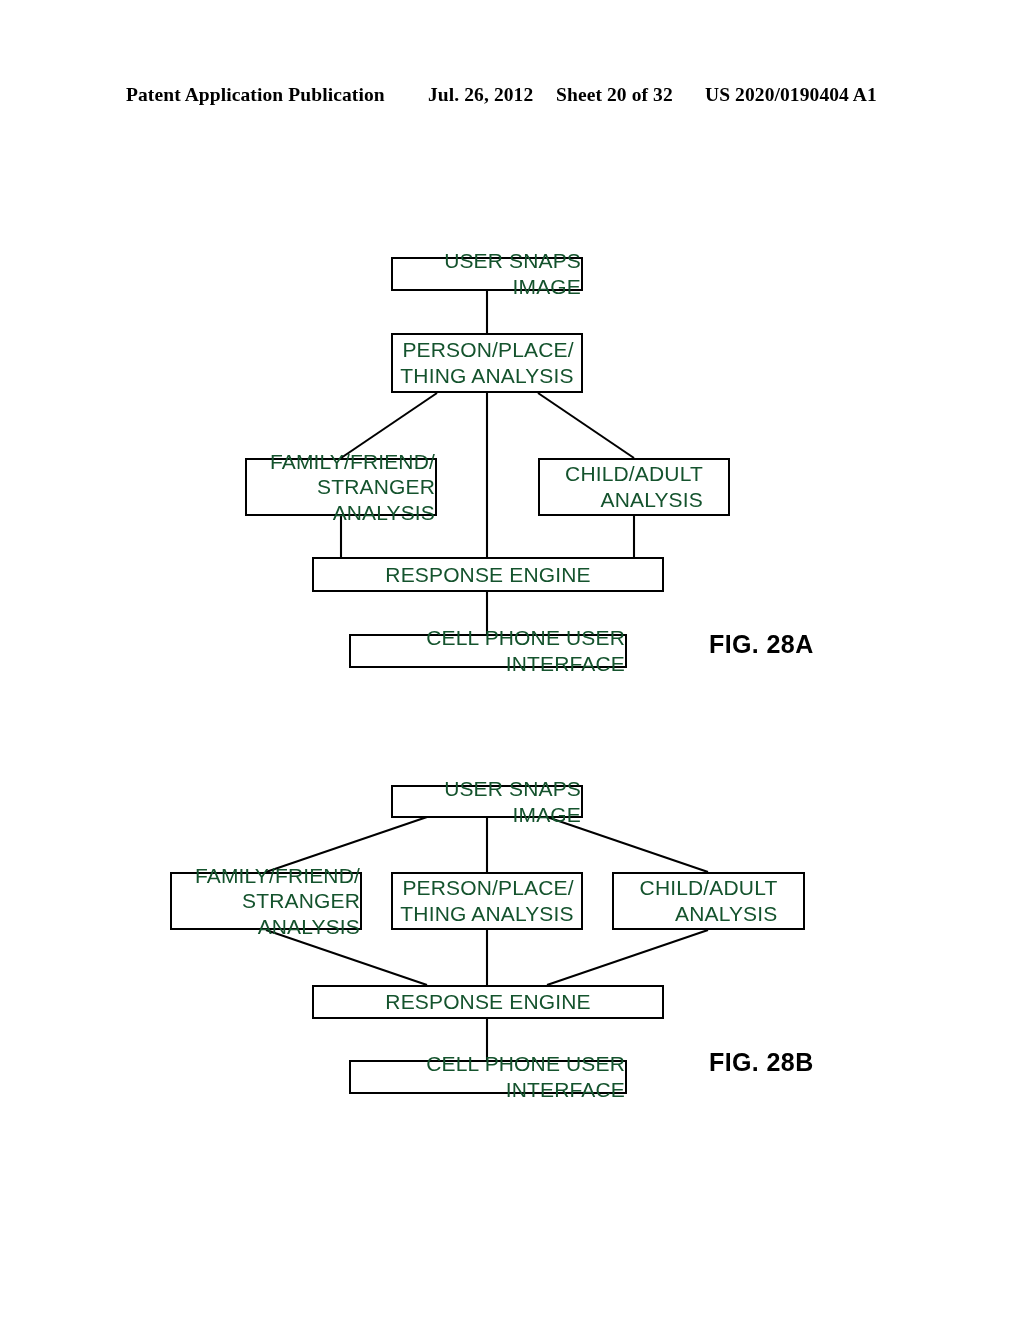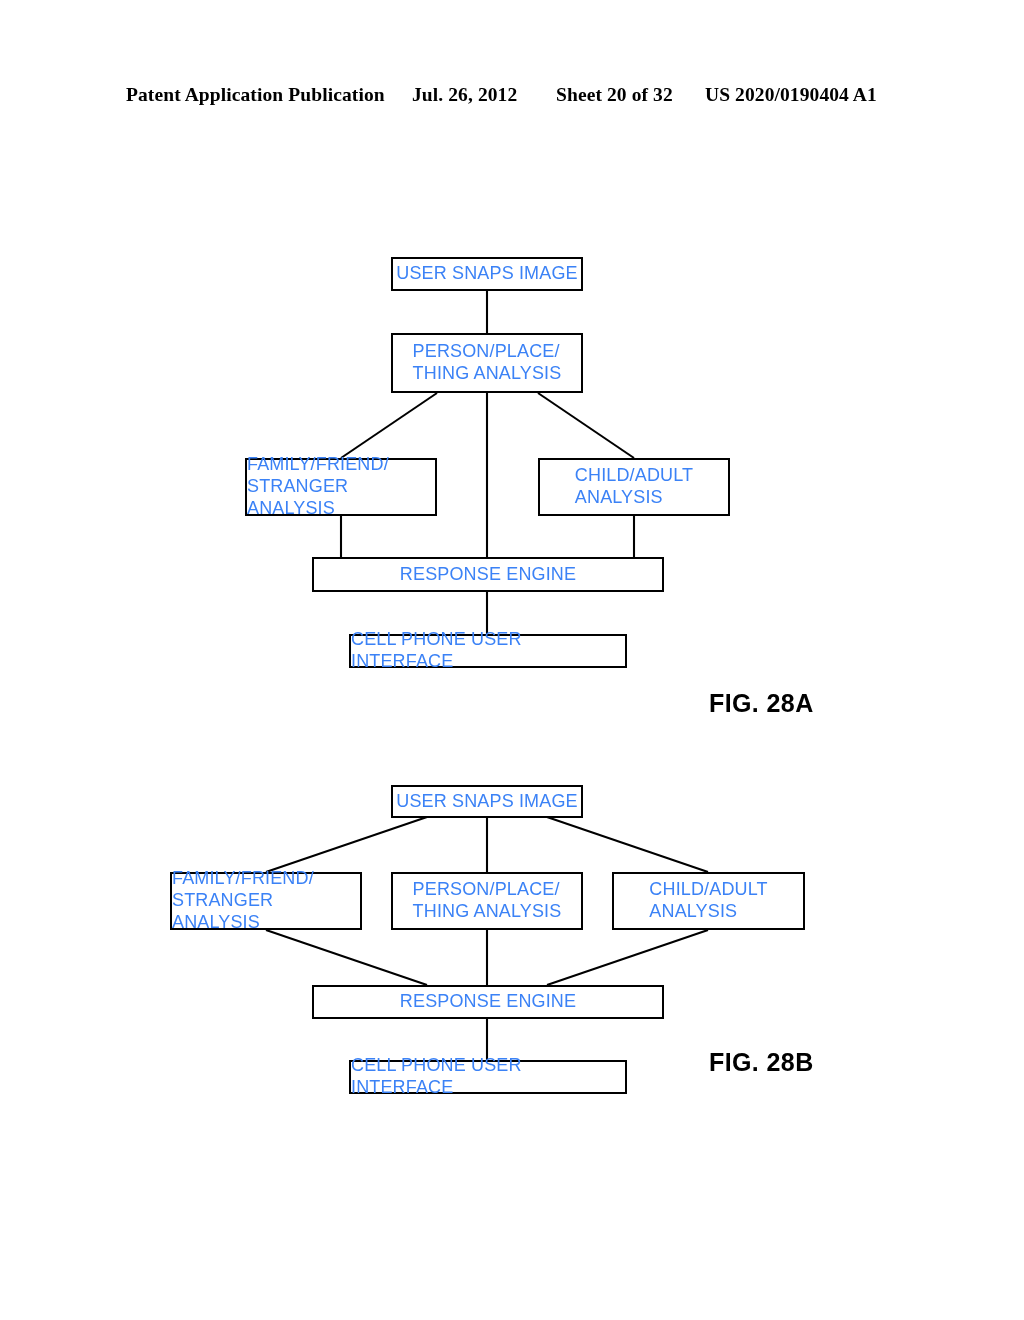--- a/index.html
+++ b/index.html
@@ -30,21 +30,21 @@
     color: #000000;
     letter-spacing: 0.1px;
     white-space: nowrap;
   }
   #patent-header .h-pub {
     position: absolute;
     left: 126px;
   }
   #patent-header .h-date {
     position: absolute;
-    left: 412px;
+    left: 428px;
   }
   #patent-header .h-sheet {
     position: absolute;
     left: 556px;
   }
   #patent-header .h-num {
     position: absolute;
     left: 705px;
   }
 
@@ -65,25 +65,25 @@
 
   
   .node-box {
     position: absolute;
     box-sizing: border-box;
     border: 2.2px solid #000000;
     background: #ffffff;
     display: flex;
     align-items: center;
     justify-content: center;
-    text-align: left;
+    text-align: right;
     font-family: "Liberation Sans", sans-serif;
-    font-size: 18px;
+    font-size: 21px;
     line-height: 1.22;
-    color: #3b82f6;
+    color: #14532d;
     letter-spacing: 0.15px;
     white-space: pre-line;
     z-index: 3;
   }
 
   
   .fig-caption {
     position: absolute;
     font-family: "Liberation Sans", sans-serif;
     font-weight: bold;
@@ -149,21 +149,21 @@
 <div class="node-box" style="left:245px; top:458px; width:192px; height:58px;">FAMILY/FRIEND/
 STRANGER ANALYSIS</div>
 
 <div class="node-box" style="left:538px; top:458px; width:192px; height:58px;">CHILD/ADULT
 ANALYSIS</div>
 
 <div class="node-box" style="left:312px; top:557px; width:352px; height:35px;">RESPONSE ENGINE</div>
 
 <div class="node-box" style="left:349px; top:634px; width:278px; height:34px;">CELL PHONE USER INTERFACE</div>
 
-<div class="fig-caption" style="left:709px; top:689px;">FIG. 28A</div>
+<div class="fig-caption" style="left:709px; top:630px;">FIG. 28A</div>
 
 <div class="node-box" style="left:391px; top:785px; width:192px; height:33px;">USER SNAPS IMAGE</div>
 
 <div class="node-box" style="left:170px; top:872px; width:192px; height:58px;">FAMILY/FRIEND/
 STRANGER ANALYSIS</div>
 
 <div class="node-box" style="left:391px; top:872px; width:192px; height:58px;">PERSON/PLACE/
 THING ANALYSIS</div>
 
 <div class="node-box" style="left:612px; top:872px; width:193px; height:58px;">CHILD/ADULT

